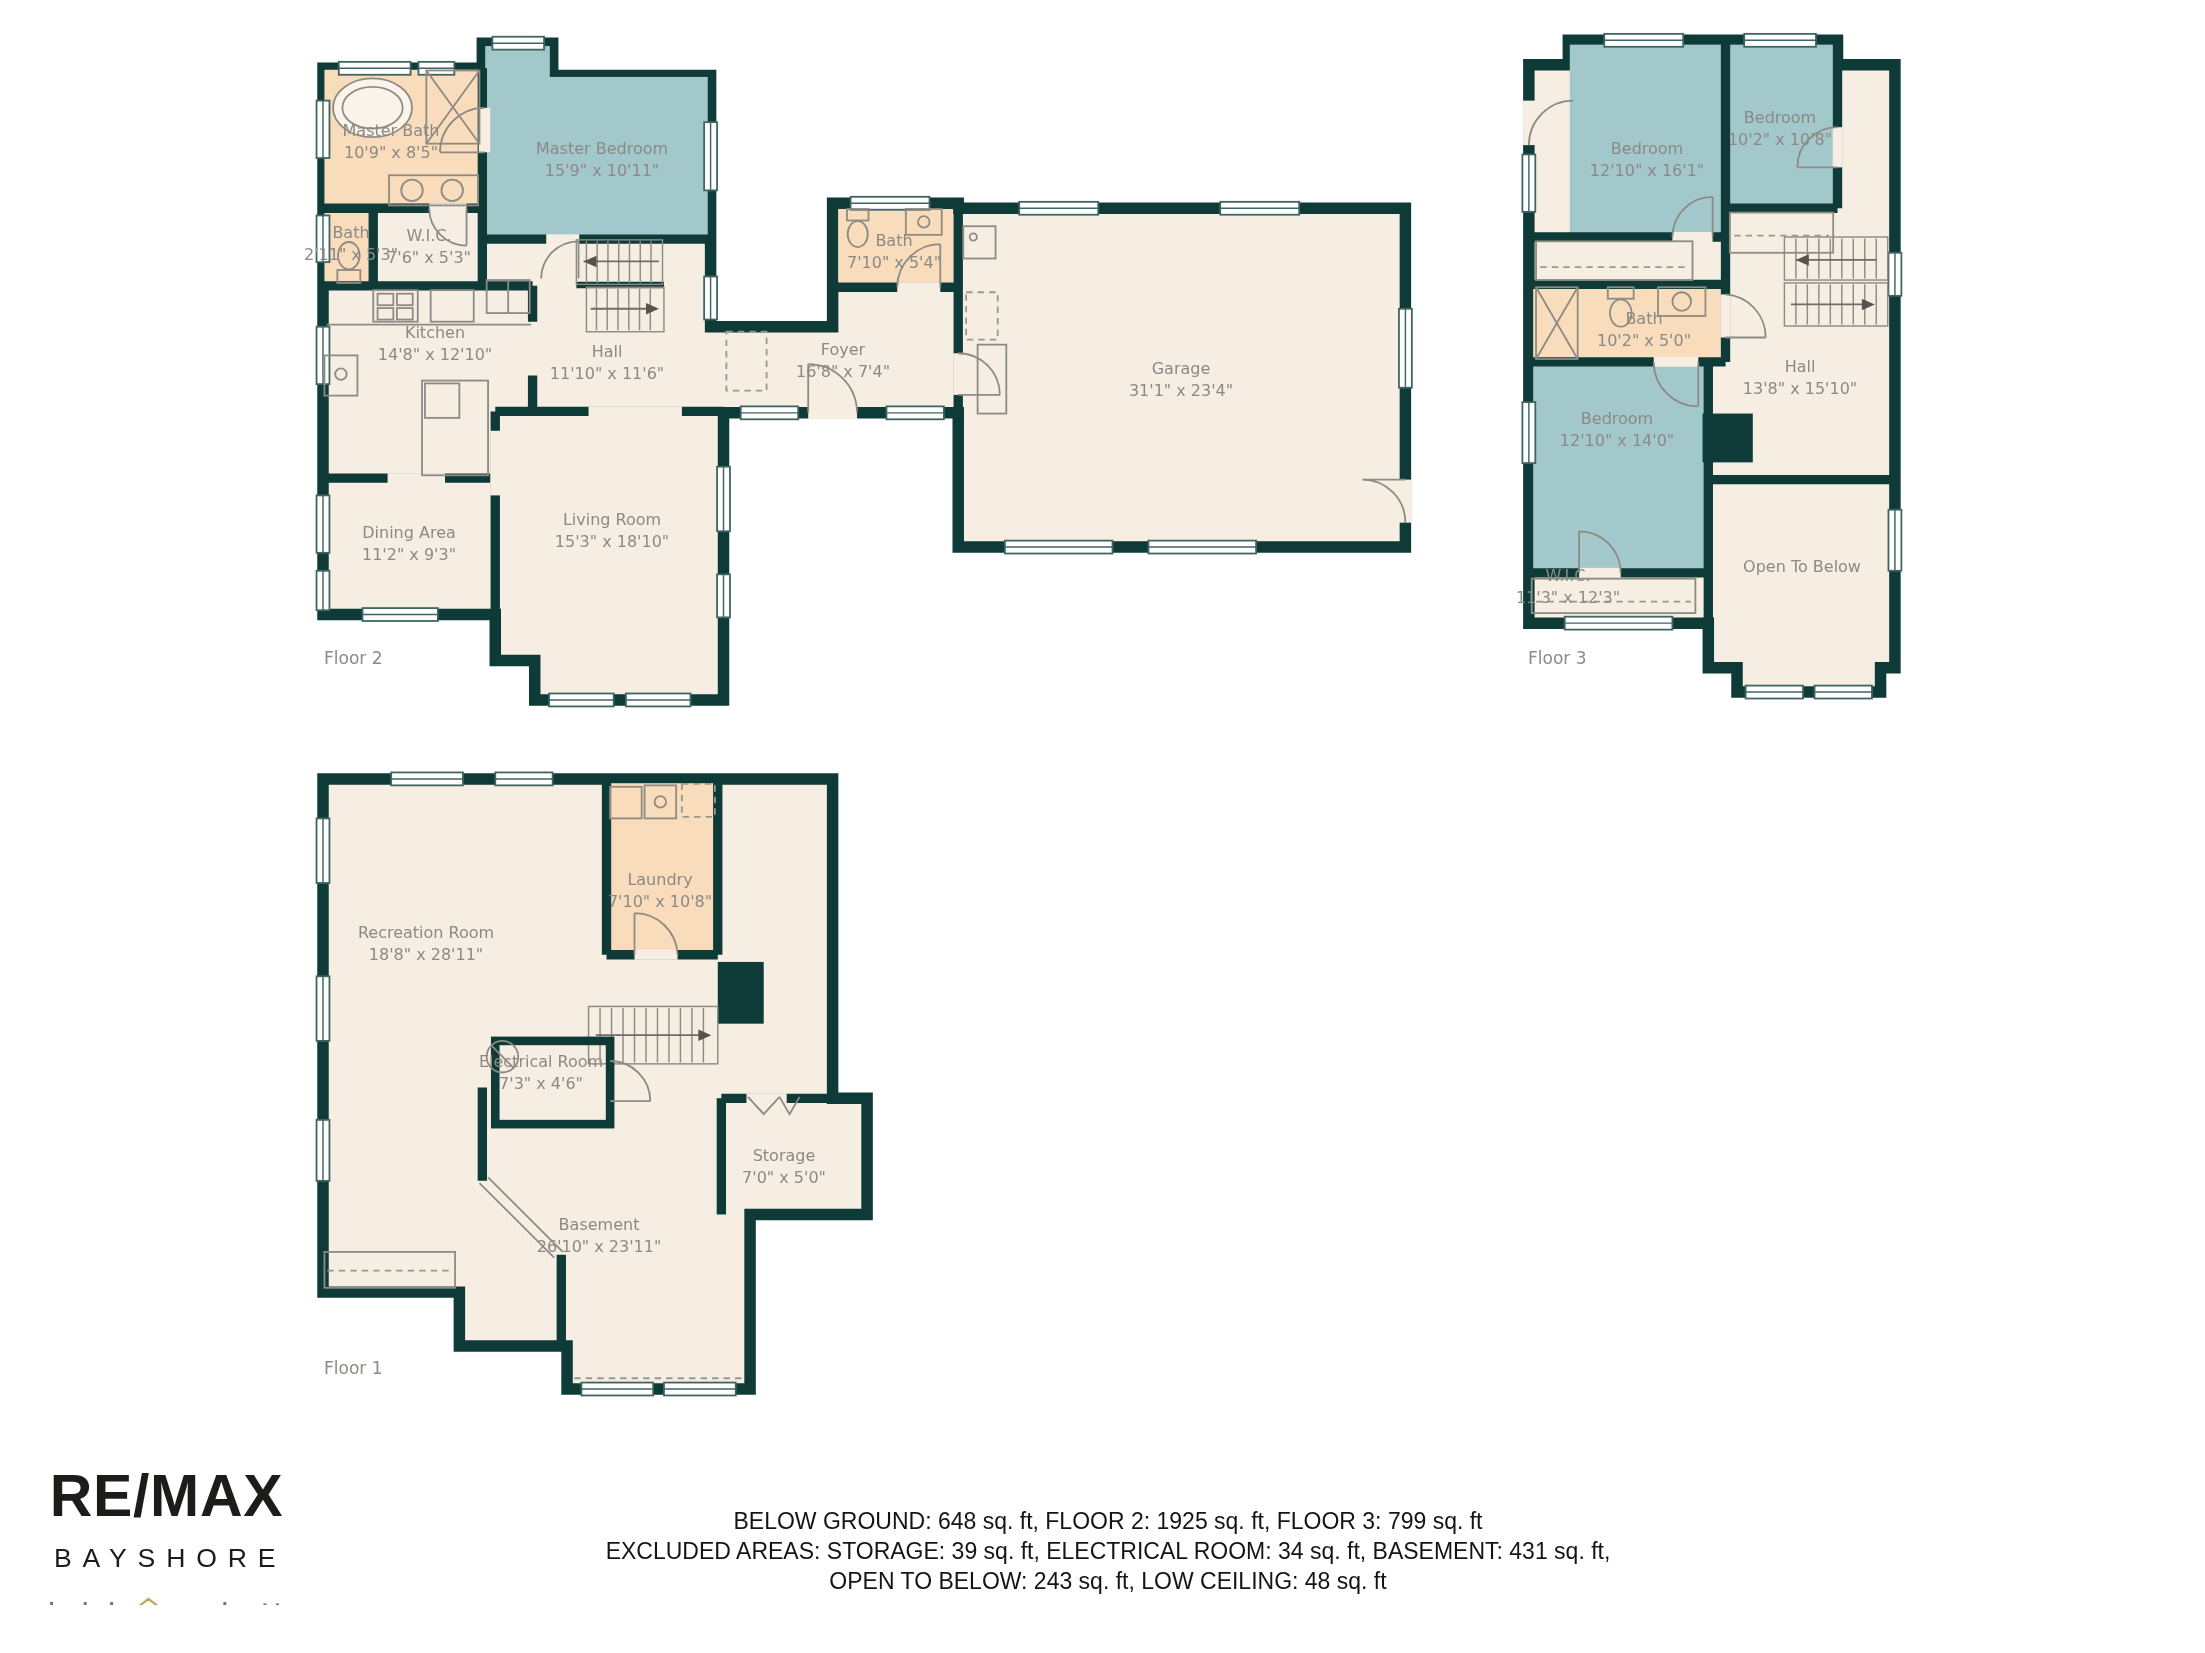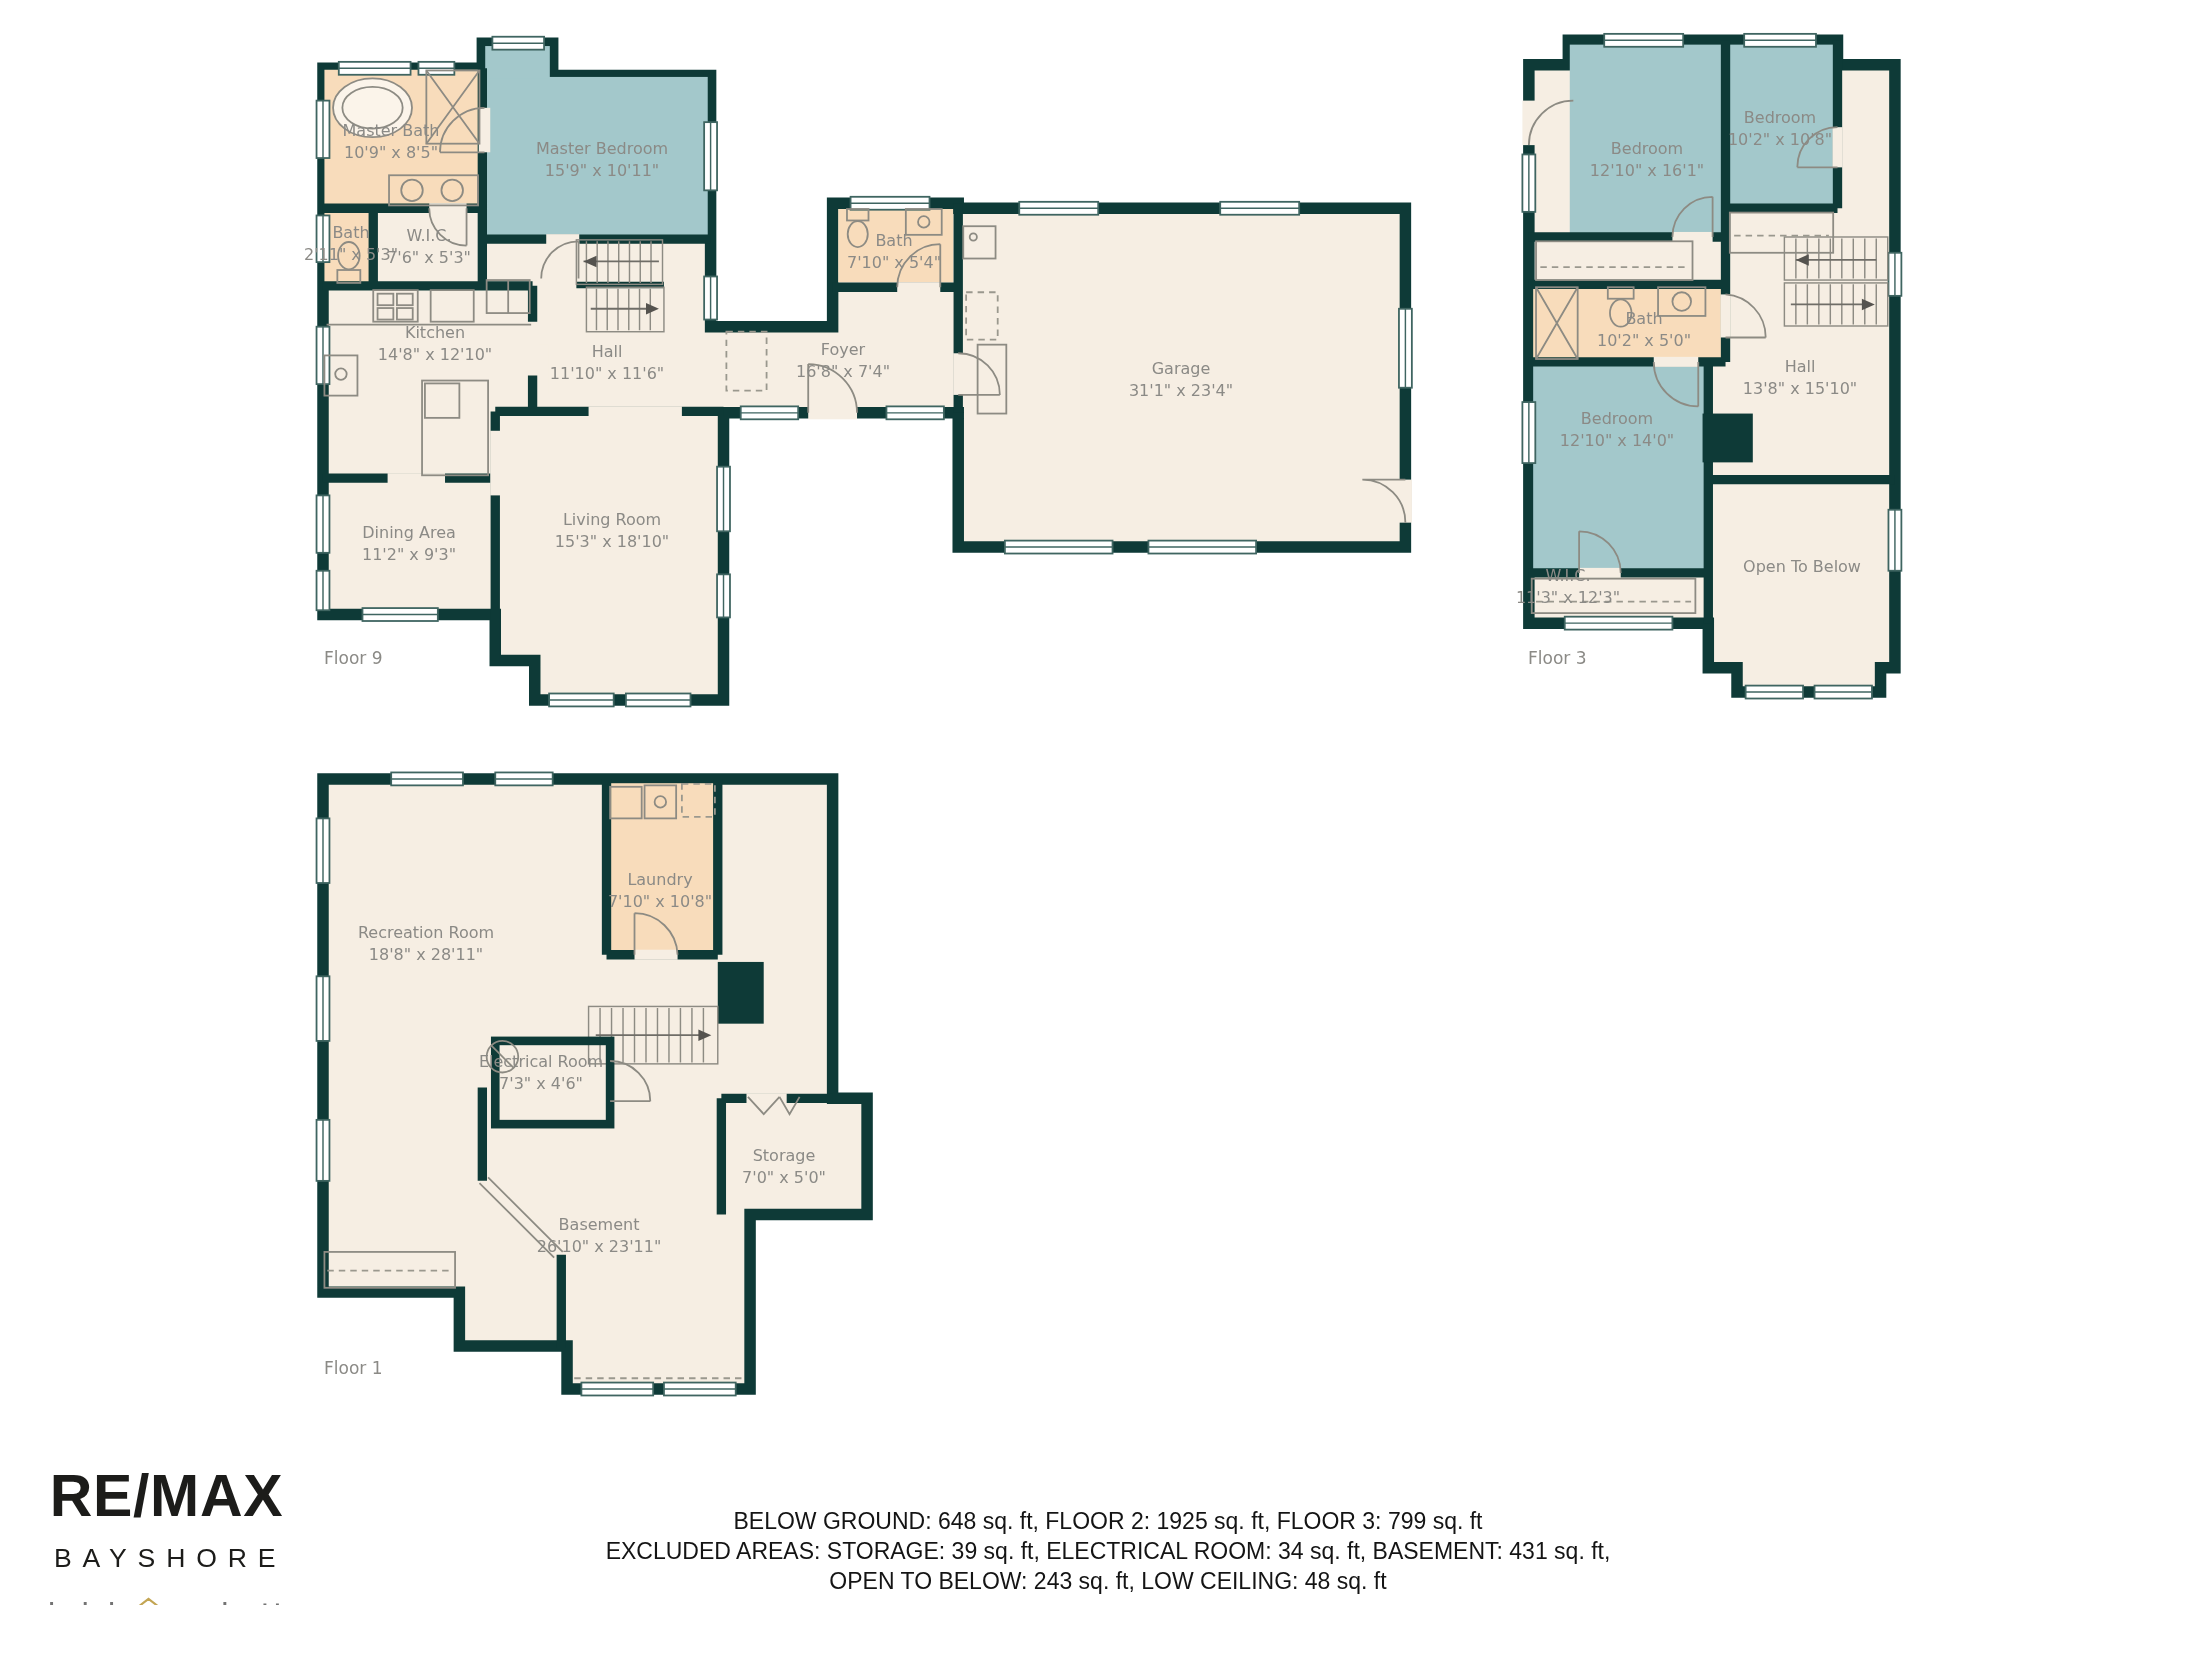--- a/index.html
+++ b/index.html
@@ -356,21 +356,21 @@
     </div>
   <div class="room-label" style="left:784px;top:1166px">
       <div class="rname">Storage</div>
       <div class="rdims">7'0" x 5'0"</div>
     </div>
   <div class="room-label" style="left:599px;top:1235px">
       <div class="rname">Basement</div>
       <div class="rdims">26'10" x 23'11"</div>
     </div>
 
-  <div class="floor-tag" style="left:324px;top:648px">Floor 9</div>
+  <div class="floor-tag" style="left:324px;top:648px">Floor 2</div>
   <div class="floor-tag" style="left:1528px;top:648px">Floor 3</div>
   <div class="floor-tag" style="left:324px;top:1358px">Floor 1</div>
 
   <div class="brand">
     <div class="remax">RE/MAX</div>
     <div class="bayshore">BAYSHORE</div>
     <div class="agency">
       <span>brick</span>
       <span style="display:inline-flex">
         <svg width="33" height="37" viewBox="0 0 46 52" style="font-size:45px">

